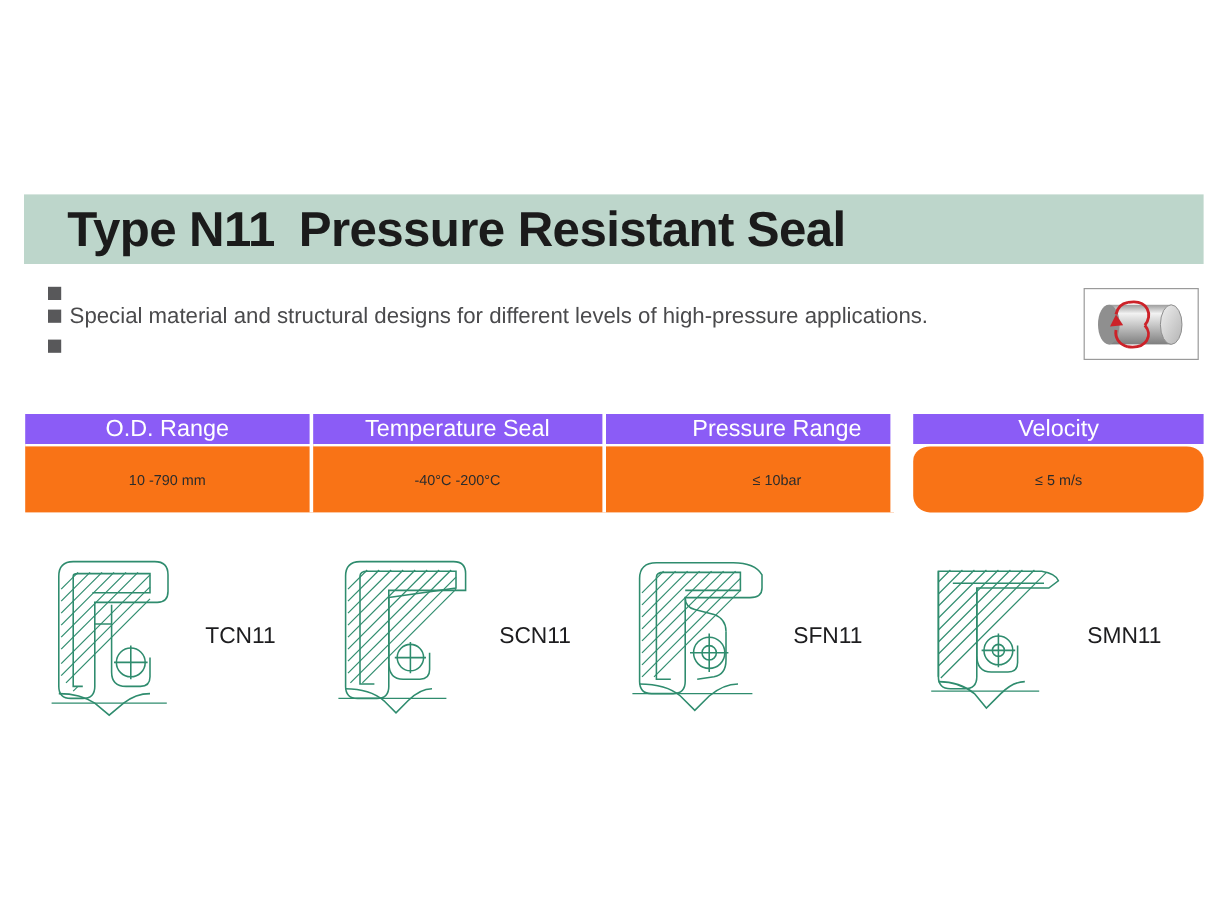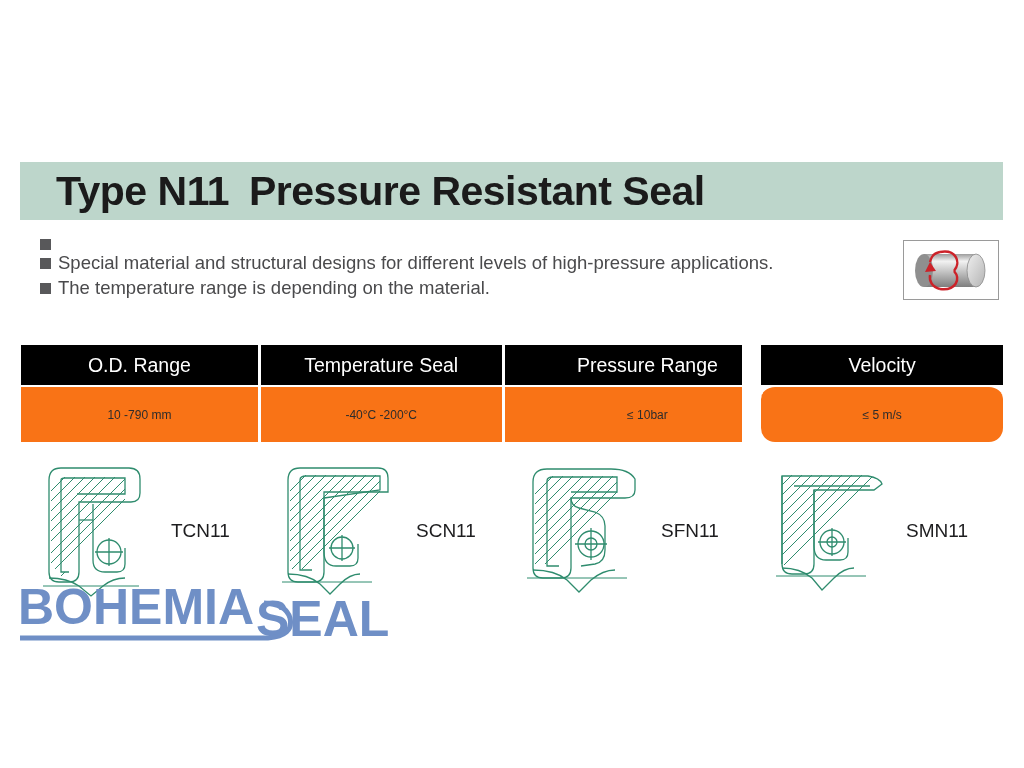--- a/index.html
+++ b/index.html
@@ -46,21 +46,21 @@
   .spec-table{
     position:absolute;left:21px;top:345px;width:982px;
     display:flex;flex-direction:column;
   }
   .tr{display:flex;}
   .th,.td{
     box-sizing:border-box;text-align:center;
     display:flex;align-items:center;justify-content:center;
   }
   .th{
-    background:#000000;color:#ffffff;height:40px;
+    background:#8b5cf6;color:#ffffff;height:25px;
     font-size:19.5px;border-right:3px solid #ffffff;
   }
   .th:last-child{border-right:none;}
   .td{
     background:#f97316;color:#2c2c2c;height:57px;
     font-size:12px;border-right:3px solid #ffffff;
     border-top:2px solid #ffffff;
   }
   .td:last-child{border-right:none;border-radius:14px;}
   .c0{width:244px;}
@@ -102,21 +102,20 @@
   <div class="bullets">
     <div class="bullet-row">
       <span class="bullet-sq"></span>
     </div>
     <div class="bullet-row">
       <span class="bullet-sq"></span>
       <span class="bullet-txt">Special material and structural designs for different levels of high-pressure applications.</span>
     </div>
     <div class="bullet-row">
       <span class="bullet-sq"></span>
-      <span class="bullet-txt">The temperature range is depending on the material.</span>
     </div>
   </div>
 
   <div class="rot-icon">
     <svg width="94" height="58" viewBox="0 0 94 58">
       <defs>
         <linearGradient id="shaftg" x1="0" y1="0" x2="0" y2="1">
           <stop offset="0%" stop-color="#9d9d9d"></stop>
           <stop offset="22%" stop-color="#f2f2f2"></stop>
           <stop offset="50%" stop-color="#c9c9c9"></stop>
@@ -273,21 +272,14 @@
           <path d="M62 82 L90 82 M76 68 L76 96"></path>
           <path d="M26 108 Q44 108 56 118 L66 130 L78 118 Q88 108 98 108"></path>
           <path d="M20 116 L110 116" stroke-width="1"></path>
         </g>
       </svg>
       <div class="seal-label">SMN11</div>
     </div>
 
   </div>
 
-  <div class="watermark">
-    <svg width="420" height="75" viewBox="0 0 420 75">
-      <text id="wm1" x="0" y="46" font-family="Liberation Sans, sans-serif" font-size="50" font-weight="bold" fill="#6f8fc6">BOHEMIA</text>
-      <text id="wm2" x="238" y="58" font-family="Liberation Sans, sans-serif" font-size="50" font-weight="bold" fill="#6f8fc6">SEAL</text>
-      <path d="M2 60 L250 60 Q276 58 272 40 Q268 26 246 25" fill="none" stroke="#6f8fc6" stroke-width="5"></path>
-    </svg>
-  </div>
 
 </div>
 
 </body></html>

